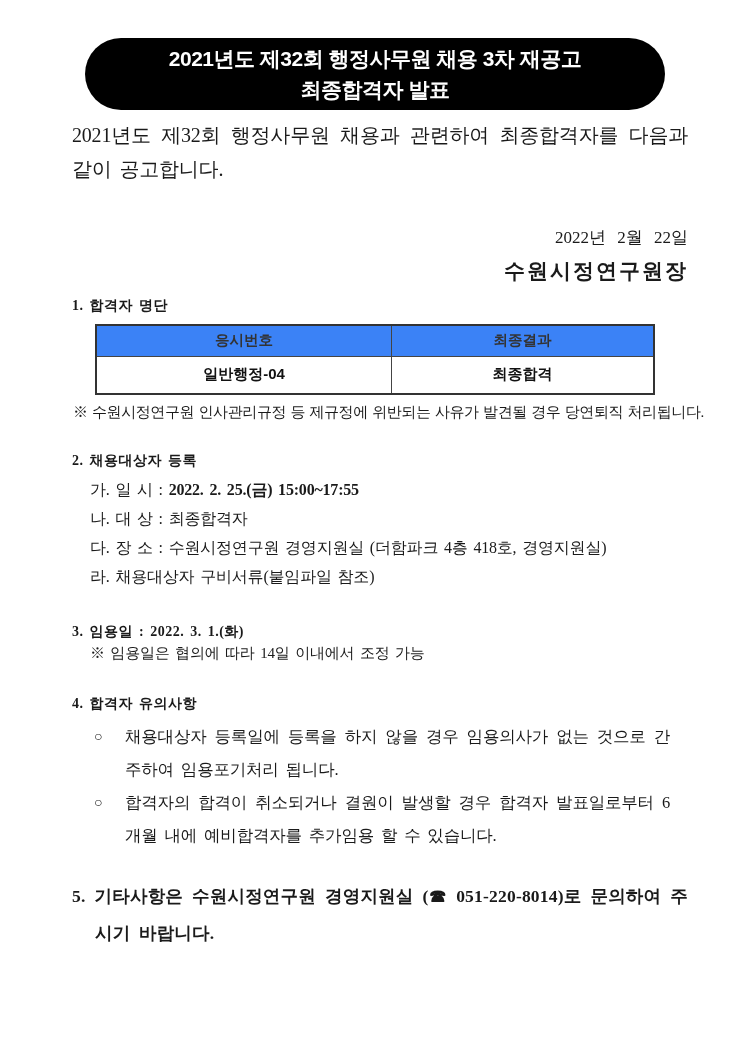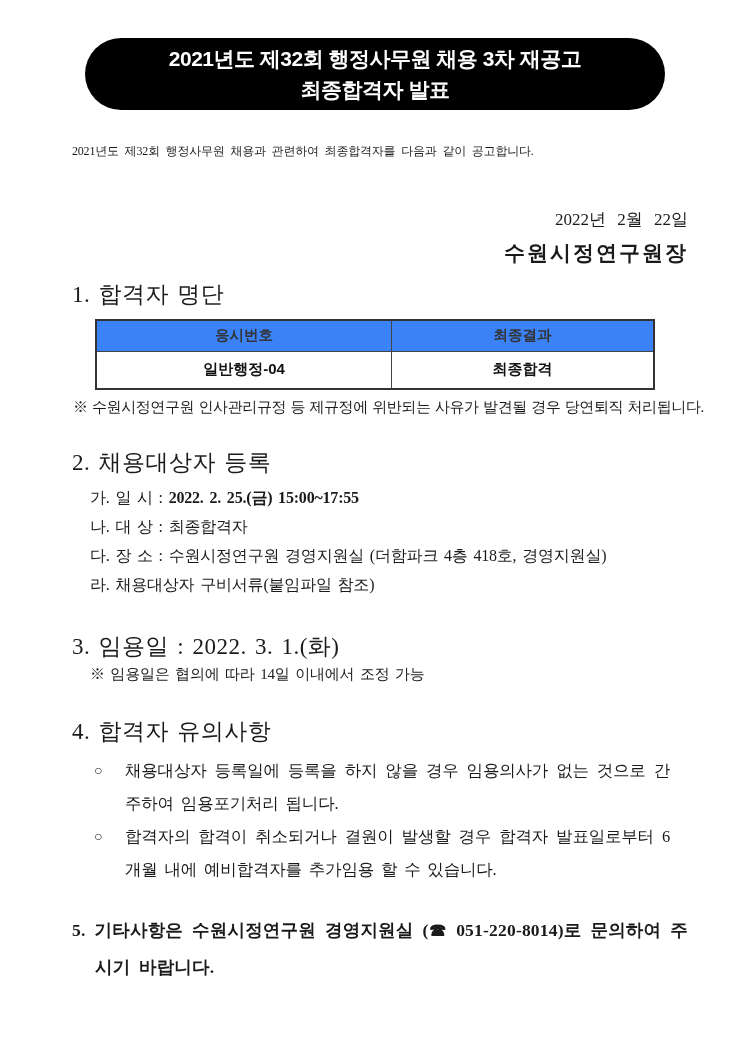--- a/index.html
+++ b/index.html
@@ -28,23 +28,23 @@
     font-family:"Liberation Sans","DejaVu Sans",sans-serif;
     font-weight:800;
     font-size:21px;
     line-height:31px;
     letter-spacing:-0.5px;
     white-space:nowrap;
   }
 
   
   .intro {
-    margin-top:24px;
+    margin-top:8px;
     width:616px;
-    font-size:12px;
+    font-size:20px;
     line-height:34px;
     text-align:justify;
     word-spacing:3px;
     letter-spacing:-0.2px;
   }
 
   
   .date-line {
     margin-top:40px;
     text-align:right;
@@ -54,22 +54,22 @@
   .issuer-line {
     margin-top:8px;
     text-align:right;
     font-size:21px;
     font-weight:700;
     letter-spacing:2px;
   }
 
   
   .sec-heading {
-    font-size:23px;
-    font-weight:400;
+    font-size:14px;
+    font-weight:700;
     letter-spacing:0.5px;
     word-spacing:2px;
   }
   .sec1 { margin-top:12px; }
 
   
   table.result-table {
     margin:9px 0 0 23px;
     width:560px;
     border-collapse:collapse;

